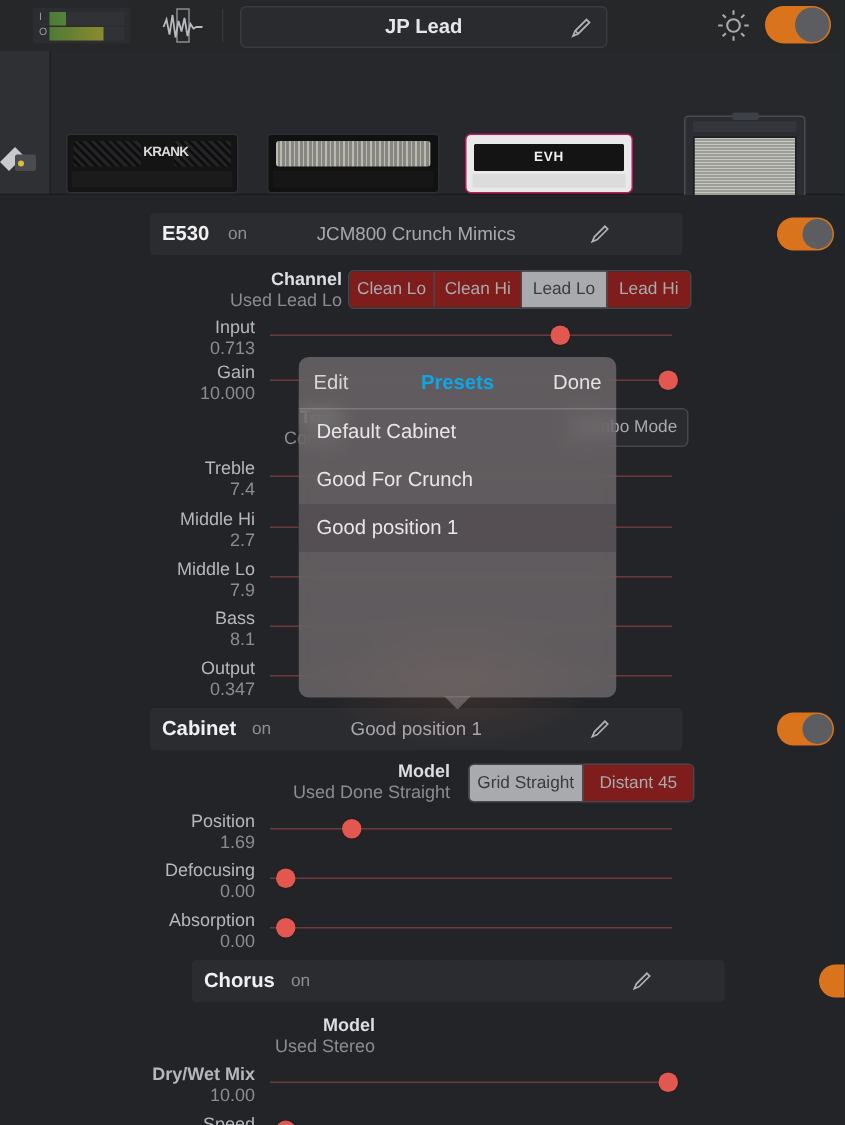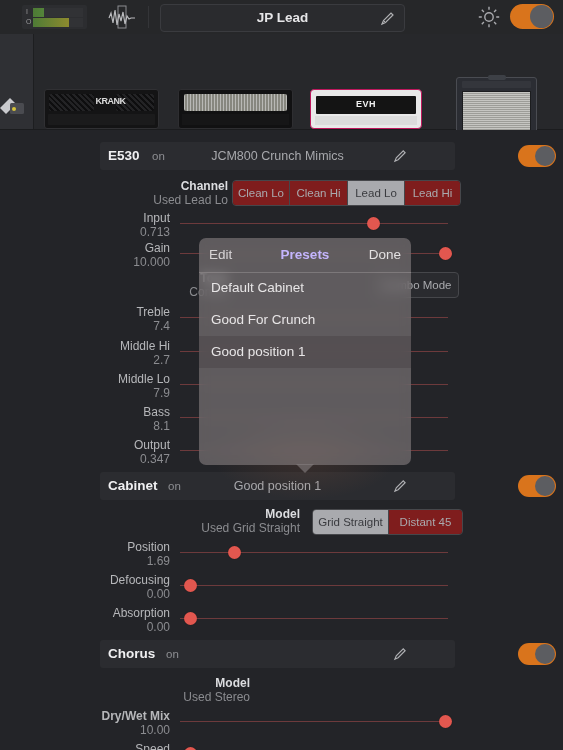--- a/index.html
+++ b/index.html
@@ -121,21 +121,21 @@
 
   
   .popover{position:absolute;left:199px;top:238px;width:212px;height:227px;
       background:rgba(132,126,128,0.62);border-radius:7px;overflow:hidden;
       backdrop-filter:blur(6px);}
   .pop-head{position:absolute;left:0;top:0;width:212px;height:34px;
       border-bottom:1px solid rgba(180,175,176,0.35);}
   .pop-edit{position:absolute;left:10px;top:0;height:34px;line-height:34px;
       font-size:13.5px;color:#d8d5d6;}
   .pop-title{position:absolute;left:0;right:0;top:0;height:34px;line-height:34px;
-      text-align:center;font-size:13.5px;font-weight:bold;color:#c4b5fd;}
+      text-align:center;font-size:13.5px;font-weight:bold;color:#0ea5e9;}
   .pop-done{position:absolute;right:10px;top:0;height:34px;line-height:34px;
       font-size:13.5px;color:#e3e1e2;}
   .pop-item{position:absolute;left:0;width:212px;height:32px;line-height:32px;
       padding-left:12px;box-sizing:border-box;font-size:13.5px;color:#e8e6e7;}
   .pop-item.sel{background:rgba(70,66,68,0.45);}
   .pop-tail{position:absolute;left:296px;top:464px;width:0;height:0;
       border-left:9px solid transparent;border-right:9px solid transparent;
       border-top:9px solid rgba(132,126,128,0.62);}
   .glow{position:absolute;left:210px;top:410px;width:190px;height:90px;border-radius:50%;
       background:radial-gradient(ellipse at center, rgba(190,110,70,0.16), rgba(0,0,0,0) 70%);
@@ -299,42 +299,42 @@
         <svg width="14" height="14" viewBox="0 0 15 15">
           <path d="M2 13 L3.5 9.5 L11 2 L13 4 L5.5 11.5 Z" fill="none" stroke="#b0b1b4" stroke-width="1.2"></path>
         </svg>
       </span>
       <span class="sec-toggle" style="top:3px;">
         <span class="knob"></span>
       </span>
     </div>
 
     <div class="param-label param-strong" style="left:160px;top:378px;width:140px;">Model</div>
-    <div class="param-value" style="left:160px;top:392px;width:140px;">Used Grid Straight</div>
+    <div class="param-value" style="left:160px;top:392px;width:140px;">Used Done Straight</div>
     <div class="seg" style="left:312px;top:379px;">
       <span class="opt sel" style="width:75px;">Grid Straight</span>
       <span class="opt" style="width:73px;">Distant 45</span>
     </div>
 
     <div class="param-label" style="left:90px;top:411px;width:80px;">Position</div>
     <div class="param-value" style="left:90px;top:425px;width:80px;">1.69</div>
     <div class="slider-track" style="left:180px;top:422px;width:268px;"></div>
     <div class="slider-knob" style="left:228px;top:416px;"></div>
 
     <div class="param-label" style="left:80px;top:444px;width:90px;">Defocusing</div>
     <div class="param-value" style="left:80px;top:458px;width:90px;">0.00</div>
     <div class="slider-track" style="left:180px;top:455px;width:268px;"></div>
     <div class="slider-knob" style="left:184px;top:449px;"></div>
 
     <div class="param-label" style="left:80px;top:477px;width:90px;">Absorption</div>
     <div class="param-value" style="left:80px;top:491px;width:90px;">0.00</div>
     <div class="slider-track" style="left:180px;top:488px;width:268px;"></div>
     <div class="slider-knob" style="left:184px;top:482px;"></div>
 
-    <div class="section-head" style="top:510px;">
+    <div class="section-head" style="top:510px;margin-left:28px;">
       <span class="sec-title">Chorus</span>
       <span class="sec-on" style="left:66px;">on</span>
       <span class="sec-sub"></span>
       <span class="sec-pencil">
         <svg width="14" height="14" viewBox="0 0 15 15">
           <path d="M2 13 L3.5 9.5 L11 2 L13 4 L5.5 11.5 Z" fill="none" stroke="#b0b1b4" stroke-width="1.2"></path>
         </svg>
       </span>
       <span class="sec-toggle" style="top:3px;">
         <span class="knob"></span>

